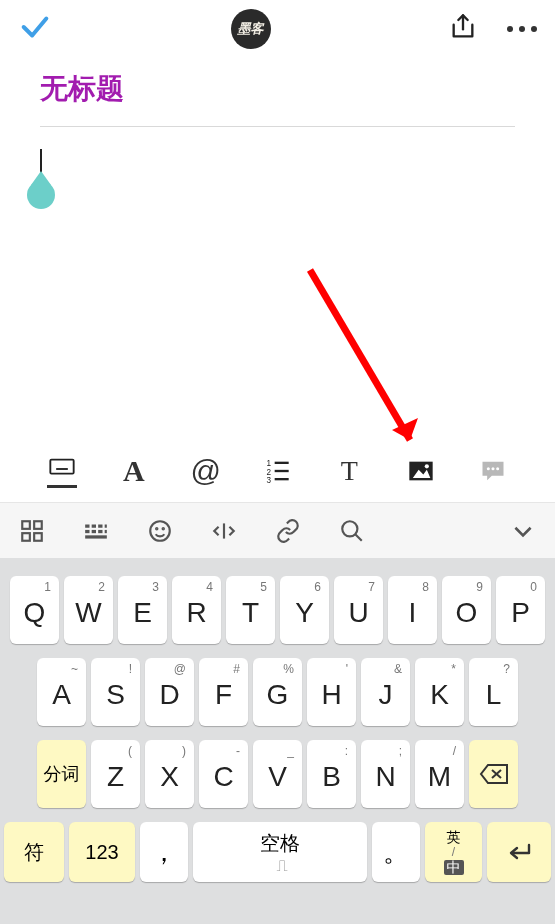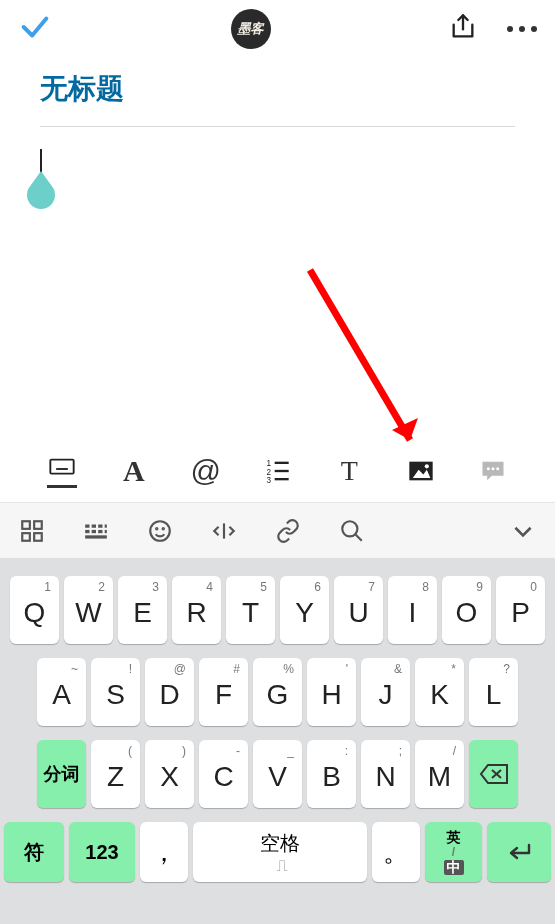--- a/index.html
+++ b/index.html
@@ -10,21 +10,21 @@
   .topbar .left, .topbar .right { display: flex; align-items: center; gap: 30px; }
   .topbar .center { flex: 1; display: flex; justify-content: center; font-style: italic; }
   .logo-circle { width: 40px; height: 40px; border-radius: 50%; background: #2a2a2a; color: #f4f0e6; display:flex; align-items:center; justify-content:center; font-size:13px; line-height:14px; text-align:center; font-weight:600; }
   .check-icon svg { width: 34px; height: 34px; }
   .share-icon svg { width: 28px; height: 28px; }
   .more-icon { display:flex; gap:6px; align-items:center; }
   .more-icon span { width:6px; height:6px; border-radius:50%; background:#333; }
   
   
   .editor { padding: 10px 40px 0 40px; }
-  .title-field { font-size: 28px; font-weight: 700; color:#0369a1; padding: 2px 0 18px 0; min-height: 42px; }
+  .title-field { font-size: 28px; font-weight: 700; color:#a21caf; padding: 2px 0 18px 0; min-height: 42px; }
   .divider { border-top: 1px solid #d9d9d9; margin-bottom: 20px; }
   .content-area { min-height: 60px; position: relative; }
   .caret { position:absolute; top:2px; left:0; width:2px; height:34px; background:#222; animation: blink 1s steps(1) infinite; }
   @keyframes blink { 50% { opacity: 0; } }
   .teardrop { position:absolute; top:34px; left:-13px; width:28px; height:28px; background:#6ccfc9; border-radius:50% 50% 50% 50%; }
   .teardrop::before { content:""; position:absolute; top:-10px; left:50%; transform:translateX(-50%); width:0; height:0; border-left:10px solid transparent; border-right:10px solid transparent; border-bottom:14px solid #6ccfc9; }
 
   
   .arrow-overlay { position:absolute; left:290px; top:260px; width:160px; height:210px; pointer-events:none; }
   
@@ -45,21 +45,21 @@
   .kbd-quick svg { width:26px; height:26px; }
 
   
   .keyboard { position:absolute; top:558px; width:100%; height:366px; background:#dedfe0; padding:18px 4px 0 4px; }
   .krow { display:flex; justify-content:center; gap:5px; margin-bottom:14px; }
   .key { background:#fff; border-radius:6px; min-width:49px; height:68px; display:flex; flex-direction:column; align-items:center; justify-content:center; position:relative; box-shadow:0 1px 1px rgba(0,0,0,.25); }
   .key .sup { position:absolute; top:4px; right:8px; font-size:12px; color:#777; }
   .key .main { font-size:28px; color:#222; padding-top:6px; }
   .krow2 { padding: 0 26px; }
   .krow3 .key { min-width: 49px; }
-  .key-special { background:#86efac;font-weight:bold; }
+  .key-special { background:#fef9c3; }
   .key-fenci { min-width:66px; font-size:18px; }
   .key-del { min-width:66px; }
   .krow4 .key { height:60px; }
   .key-fu { min-width:60px; font-size:20px; }
   .key-123 { min-width:66px; font-size:20px; }
   .key-space { flex:1; min-width:160px; font-size:20px; }
   .key-comma, .key-period { min-width:48px; font-size:26px; }
   .key-lang { min-width:57px; font-size:14px; display:flex; flex-direction:column; line-height:15px; }
   .key-enter { min-width:64px; }
   .mic { font-size:16px; color:#999; margin-left:4px; }

